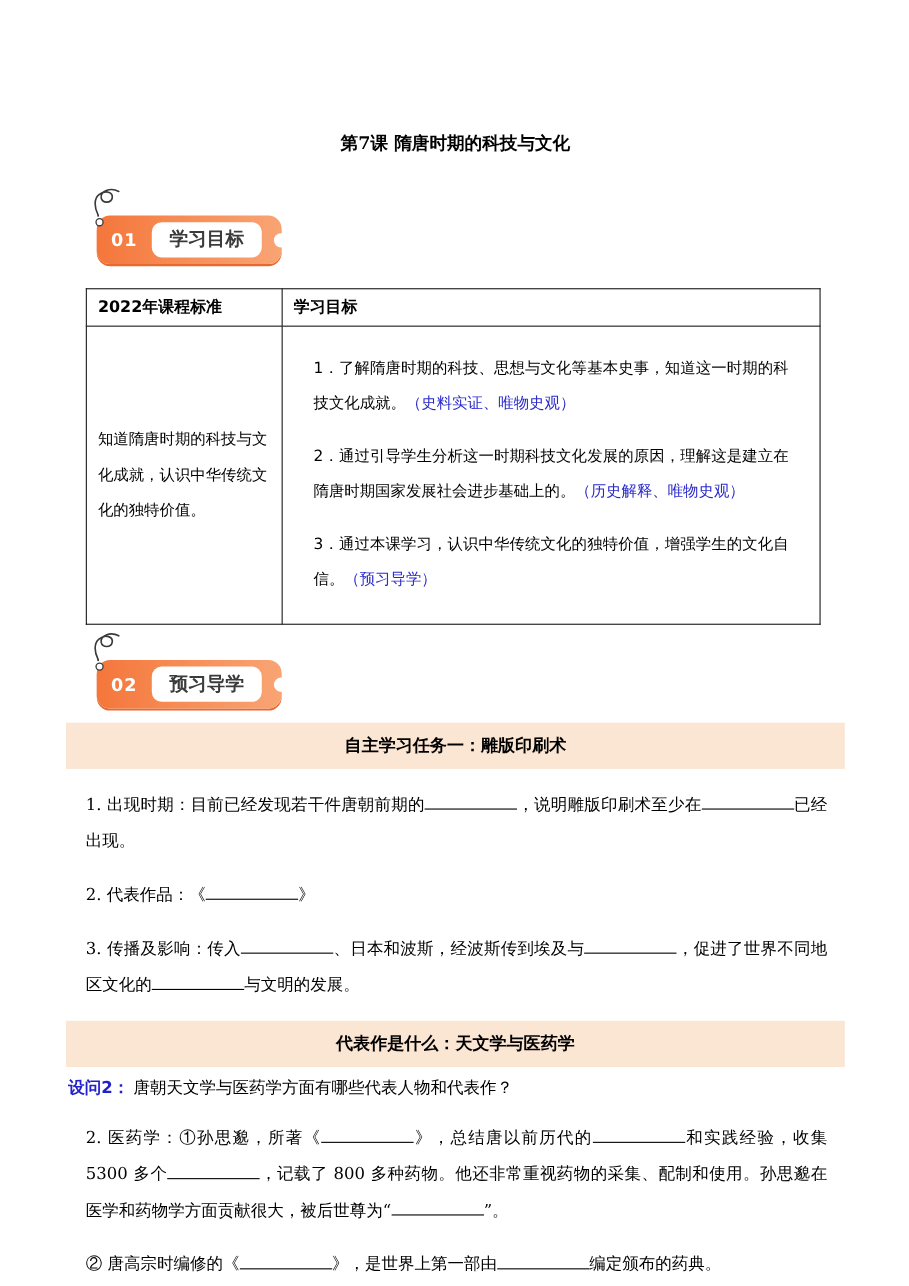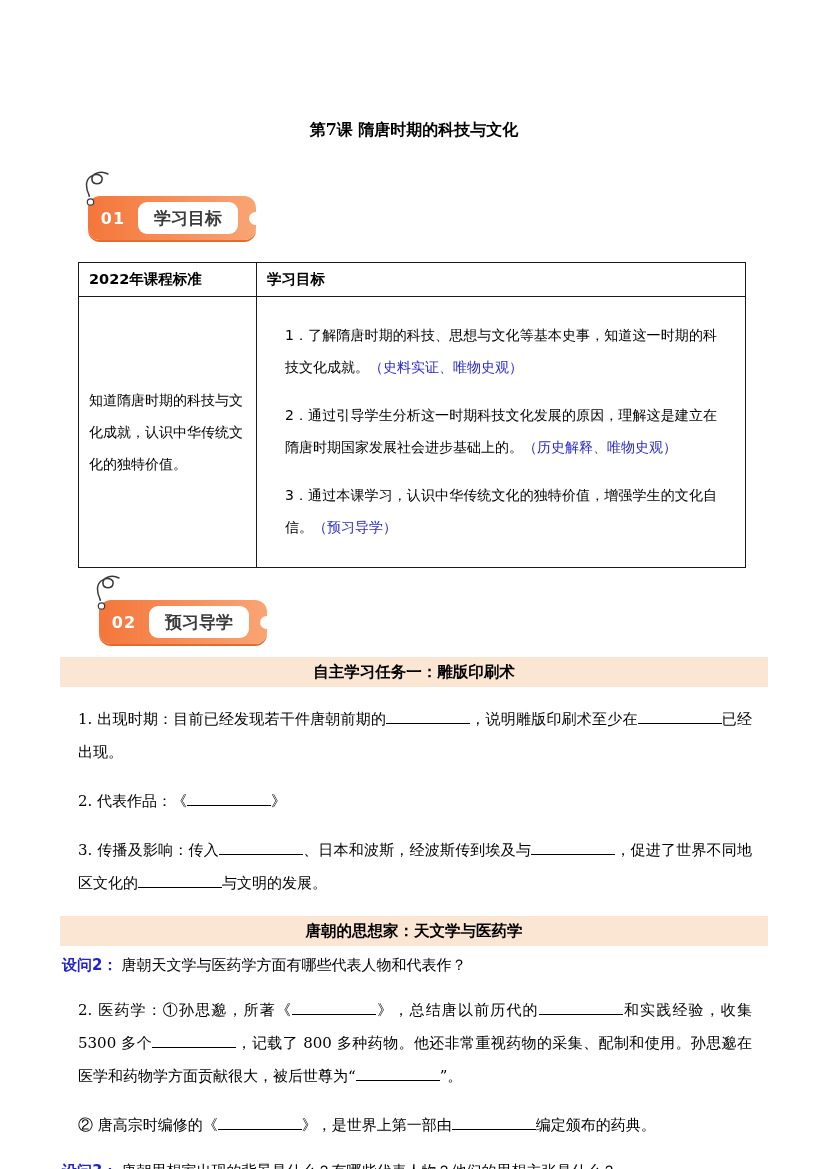--- a/index.html
+++ b/index.html
@@ -15,21 +15,21 @@
   .doc-title {
     margin:0; padding-top:114px;
     text-align:center;
     font-family:"DejaVu Serif","Liberation Serif",serif;
     font-weight:bold; font-size:16px; line-height:32px; color:#000;
   }
 
   
   .badge-wrap { position:relative; width:160px; }
   .badge-wrap.first  { margin:50px 0 0 28px; }
-  .badge-wrap.second { margin:32px 0 0 39px; }
+  .badge-wrap.second { margin:32px 0 0 28px; }
   .badge {
     position:relative; display:inline-flex; align-items:center;
     height:44px; padding:0 18px 0 0;
     background:linear-gradient(90deg,#F4763B 0%,#F68A52 40%,#F9A474 100%);
     border-radius:12px;
     box-shadow:0 2px 0 #E8692F;
   }
   .badge-num {
     width:50px; text-align:center;
     color:#fff; font-weight:bold; font-size:16px; letter-spacing:1px;
@@ -59,21 +59,21 @@
     padding:0 10px; vertical-align:middle;
   }
   .col-standard { width:178px; }
   .cell-standard { padding:10px 10px; line-height:32px; vertical-align:middle;margin-left:16px; }
   .cell-objectives { padding:6px 12px 8px; line-height:32px; text-align:justify; }
   .cell-objectives p { margin:16px; }
   .tag { color:#2A2ACC; }
 
   
   .banner {
-    width:100%; height:30px; margin-top:13px;
+    width:100%; height:42px; margin-top:13px;
     background:#FBE5D3;
     display:flex; align-items:center; justify-content:center;
     font-weight:bold; font-size:15.5px; color:#000;
   }
   .banner.tight { margin-top:3px; }
 
   
   .question { margin:6px 0 0 2px; line-height:26px; font-size:15px; color:#000; }
   .q-label { color:#2222CC; font-weight:bold; margin-right:4px; }
 
@@ -137,21 +137,21 @@
     </div>
   </div>
 
   <div class="banner">自主学习任务一：雕版印刷术</div>
   <div class="items">
       <p class="fill-line">1. 出现时期：目前已经发现若干件唐朝前期的<span class="blank"></span>，说明雕版印刷术至少在<span class="blank"></span>已经出现。</p>
       <p class="fill-line">2. 代表作品：《<span class="blank"></span>》</p>
       <p class="fill-line">3. 传播及影响：传入<span class="blank"></span>、日本和波斯，经波斯传到埃及与<span class="blank"></span>，促进了世界不同地区文化的<span class="blank"></span>与文明的发展。</p>
     </div>
 
-  <div class="banner tight">唐朝的思想家：天文学与医药学</div>
+  <div class="banner tight">代表作是什么：天文学与医药学</div>
   <p class="question"><span class="q-label">设问2：</span><span>唐朝天文学与医药学方面有哪些代表人物和代表作？</span></p>
   <div class="items">
       <p class="fill-line">2. 医药学：①孙思邈，所著《<span class="blank"></span>》，总结唐以前历代的<span class="blank"></span>和实践经验，收集5300 多个<span class="blank"></span>，记载了 800 多种药物。他还非常重视药物的采集、配制和使用。孙思邈在医学和药物学方面贡献很大，被后世尊为“<span class="blank"></span>”。</p>
       <p class="fill-line">② 唐高宗时编修的《<span class="blank"></span>》，是世界上第一部由<span class="blank"></span>编定颁布的药典。</p>
     </div>
 
   <p class="question"><span class="q-label">设问3：</span><span>唐朝思想家出现的背景是什么？有哪些代表人物？他们的思想主张是什么？</span></p>
   <div class="items"></div>
 
 </div>

